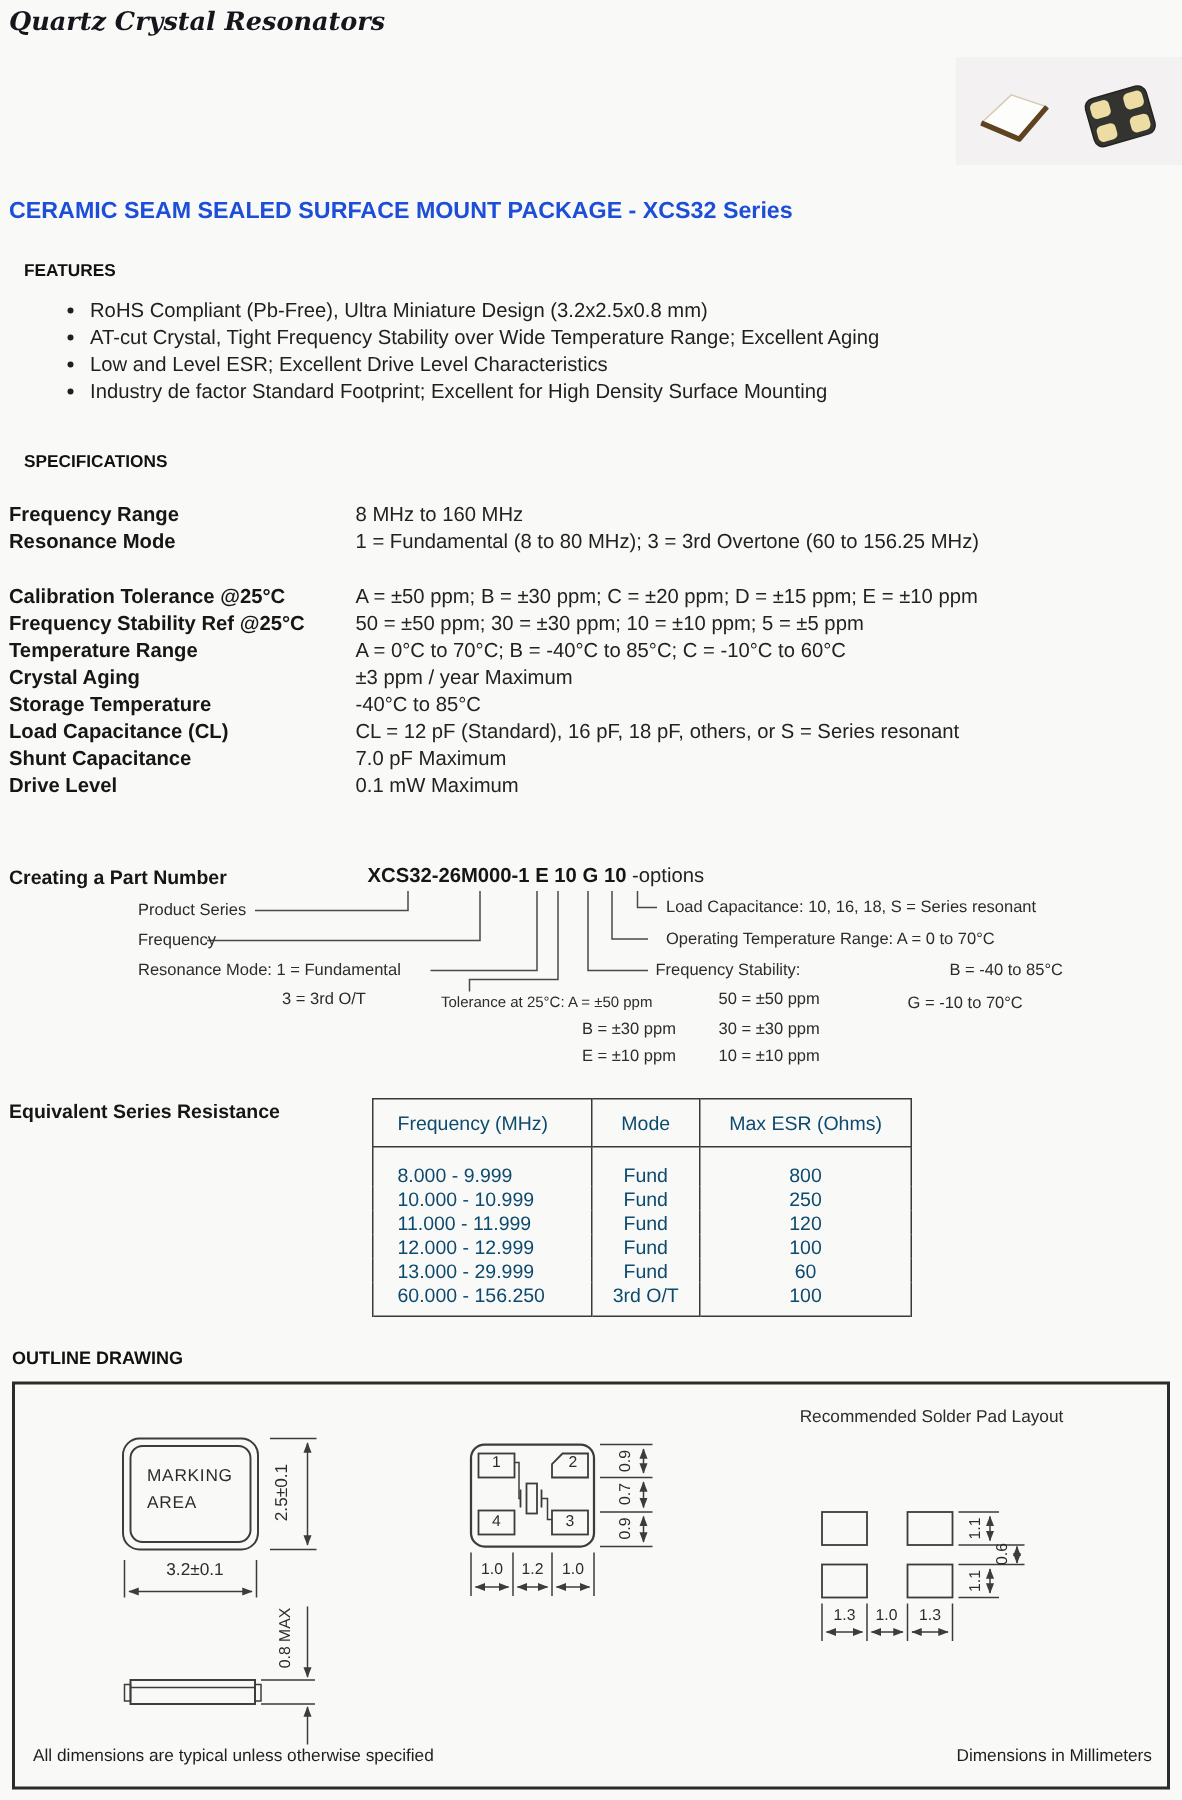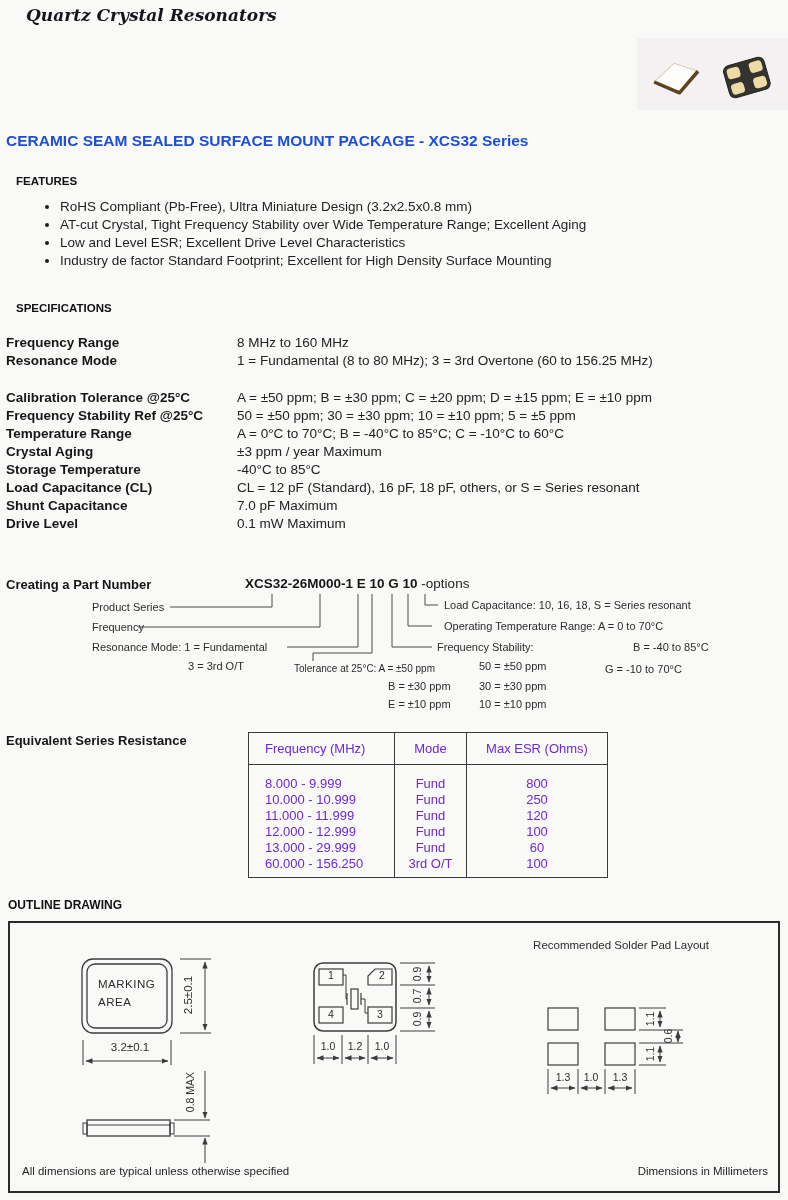--- a/index.html
+++ b/index.html
@@ -1,40 +1,40 @@
 <!DOCTYPE html>
 <html><head>
 <meta charset="utf-8">
 <style>
   html,body{margin:0;padding:0;background:#e8e8e8;}
   .page{position:relative;width:788px;height:1200px;background:#f9f9f8;
         font-family:"Liberation Sans",sans-serif;color:#222;overflow:hidden;}
   .abs{position:absolute;}
   .brand-title{left:6px;top:5px;font-family:"DejaVu Serif",serif;font-weight:bold;
-               font-style:italic;font-size:17px;color:#15151c;margin-left:20px;}
+               font-style:italic;font-size:17px;color:#15151c;}
   .photo{left:637px;top:38px;width:151px;height:72px;}
   .heading{left:6px;top:132px;font-size:15.5px;font-weight:bold;margin:0;color:#1d4ed8;}
   .sec-title{left:16px;font-size:11.5px;font-weight:bold;color:#111;}
   .features-title{top:175px;}
   .features{left:40px;top:198px;margin:0;padding:0 0 0 20px;font-size:13.5px;line-height:18px;color:#1f1f1f;width:720px;}
   .features li{margin:0;}
   .specs-title{top:302px;}
   .specs{left:6px;top:334px;font-size:13.5px;line-height:18px;width:775px;}
   .spec-row{height:18px;white-space:nowrap;}
   .spec-label{display:inline-block;width:231px;font-weight:bold;color:#161616;}
   .spec-gap{height:19px;}
   .pn{left:0;top:570px;width:788px;height:150px;}
   .pn svg{position:absolute;left:0;top:0;}
   .pn-title{left:6px;top:7px;font-size:13px;font-weight:bold;color:#161616;}
   .pn-number{left:245px;top:6px;font-size:13.5px;font-weight:bold;color:#161616;white-space:nowrap;}
   .pn-number .sfx{font-weight:normal;color:#222;}
   .pn-label{font-size:11px;color:#2c2c2c;white-space:nowrap;}
   .pn-small{font-size:10px;}
   .esr-label{left:6px;top:733px;font-size:13px;font-weight:bold;color:#161616;}
-  .esr{left:248px;top:732px;width:360px;border-collapse:collapse;font-size:13px;color:#6d28d9;}
+  .esr{left:248px;top:732px;width:360px;border-collapse:collapse;font-size:13px;color:#0c4a6e;}
   .esr,.esr th,.esr td{border:1.5px solid #3a3a3a;}
   .esr th{font-weight:normal;height:29px;text-align:center;}
   .esr td{border-top:none;border-bottom:none;height:16px;padding:0;}
   .esr .c1{width:135px;text-align:left;padding-left:16px;}
   .esr .c2{width:73px;text-align:center;}
   .esr .c3{width:148px;text-align:center;}
   .esr tr.first td{padding-top:10px;}
   .esr tr.last td{padding-bottom:6px;}
   .outline-title{left:8px;top:898px;font-size:12px;font-weight:bold;color:#111;}
   .outline-box{left:8px;top:921px;width:772px;height:272px;border:2px solid #2b2b2b;box-sizing:border-box;}

